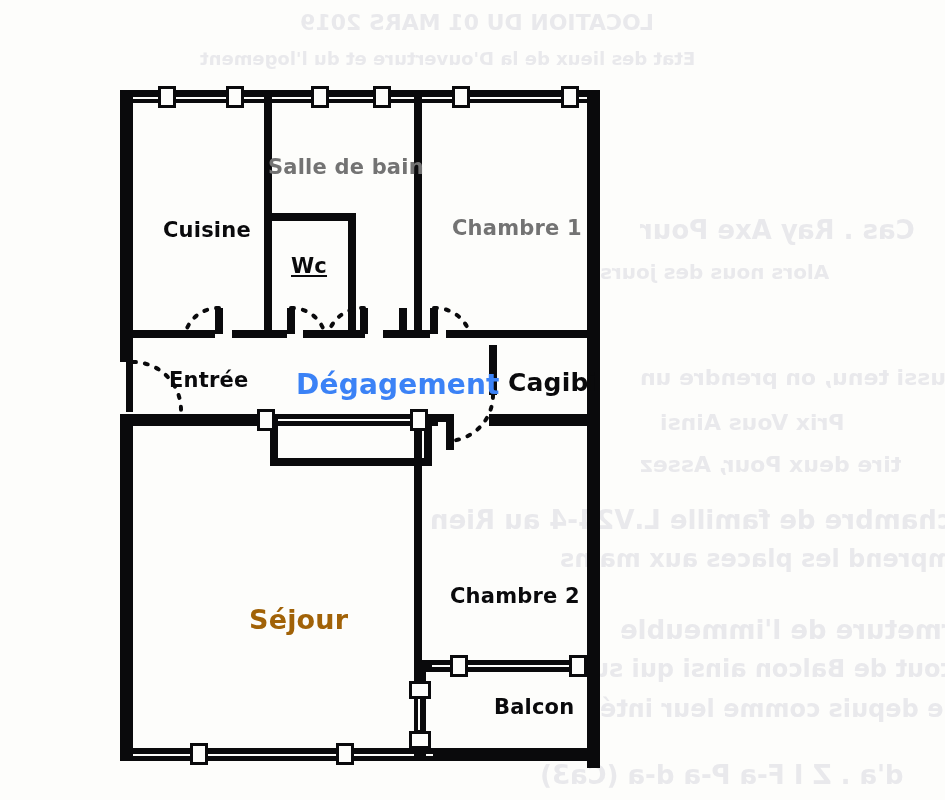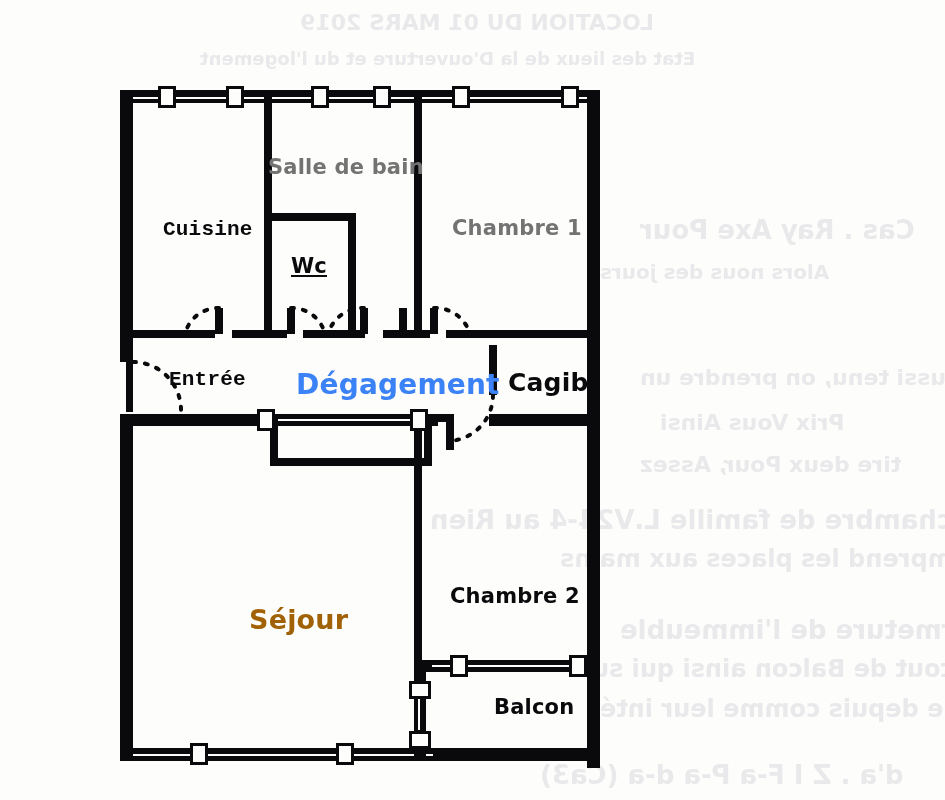--- a/index.html
+++ b/index.html
@@ -151,24 +151,24 @@
       <path d="M 434 308 A 36 36 0 0 1 470 334"></path>
       <path d="M 133 362 A 48 48 0 0 1 181 410"></path>
       <path d="M 493 395 A 46 46 0 0 1 448 441"></path>
     </g>
     <g fill="#0a0a0c">
       <rect x="126" y="360" width="7" height="52"></rect>
     </g>
   </svg>
 
   <div id="labels">
-      <div class="rm-label" style="left: 163px; top: 218px; font-size: 21px; color: rgb(10, 10, 12); font-family: Liberation Mono, monospace;">Cuisine</div>
+      <div class="rm-label" style="left: 163px; top: 218px; font-size: 21px; color: rgb(10, 10, 12);">Cuisine</div>
       <div class="rm-label" style="left: 268px; top: 155px; font-size: 21px; color: #737373;">Salle de bain</div>
       <div class="rm-label" style="left: 291px; top: 254px; font-size: 21px; color: rgb(10, 10, 12); text-decoration: underline;">Wc</div>
       <div class="rm-label" style="left: 452px; top: 216px; font-size: 21px; color: #737373;">Chambre 1</div>
-      <div class="rm-label" style="left: 169px; top: 368px; font-size: 21px; color: rgb(10, 10, 12); font-family: Liberation Mono, monospace;">Entrée</div>
+      <div class="rm-label" style="left: 169px; top: 368px; font-size: 21px; color: rgb(10, 10, 12);">Entrée</div>
       <div class="rm-label" style="left: 296px; top: 368px; font-size: 28px; color: #3b82f6;">Dégagement</div>
       <div class="rm-label" style="left: 508px; top: 368px; font-size: 25px; color: rgb(10, 10, 12);">Cagibi</div>
       <div class="rm-label" style="left: 450px; top: 548px; font-size: 21px; color: rgb(10, 10, 12); margin-top: 36px;">Chambre 2</div>
       <div class="rm-label" style="left: 249px; top: 604px; font-size: 27px; color: #a16207;">Séjour</div>
       <div class="rm-label" style="left: 494px; top: 695px; font-size: 21px; color: rgb(10, 10, 12);">Balcon</div>
     </div>
 </div>
 
 </body></html>

